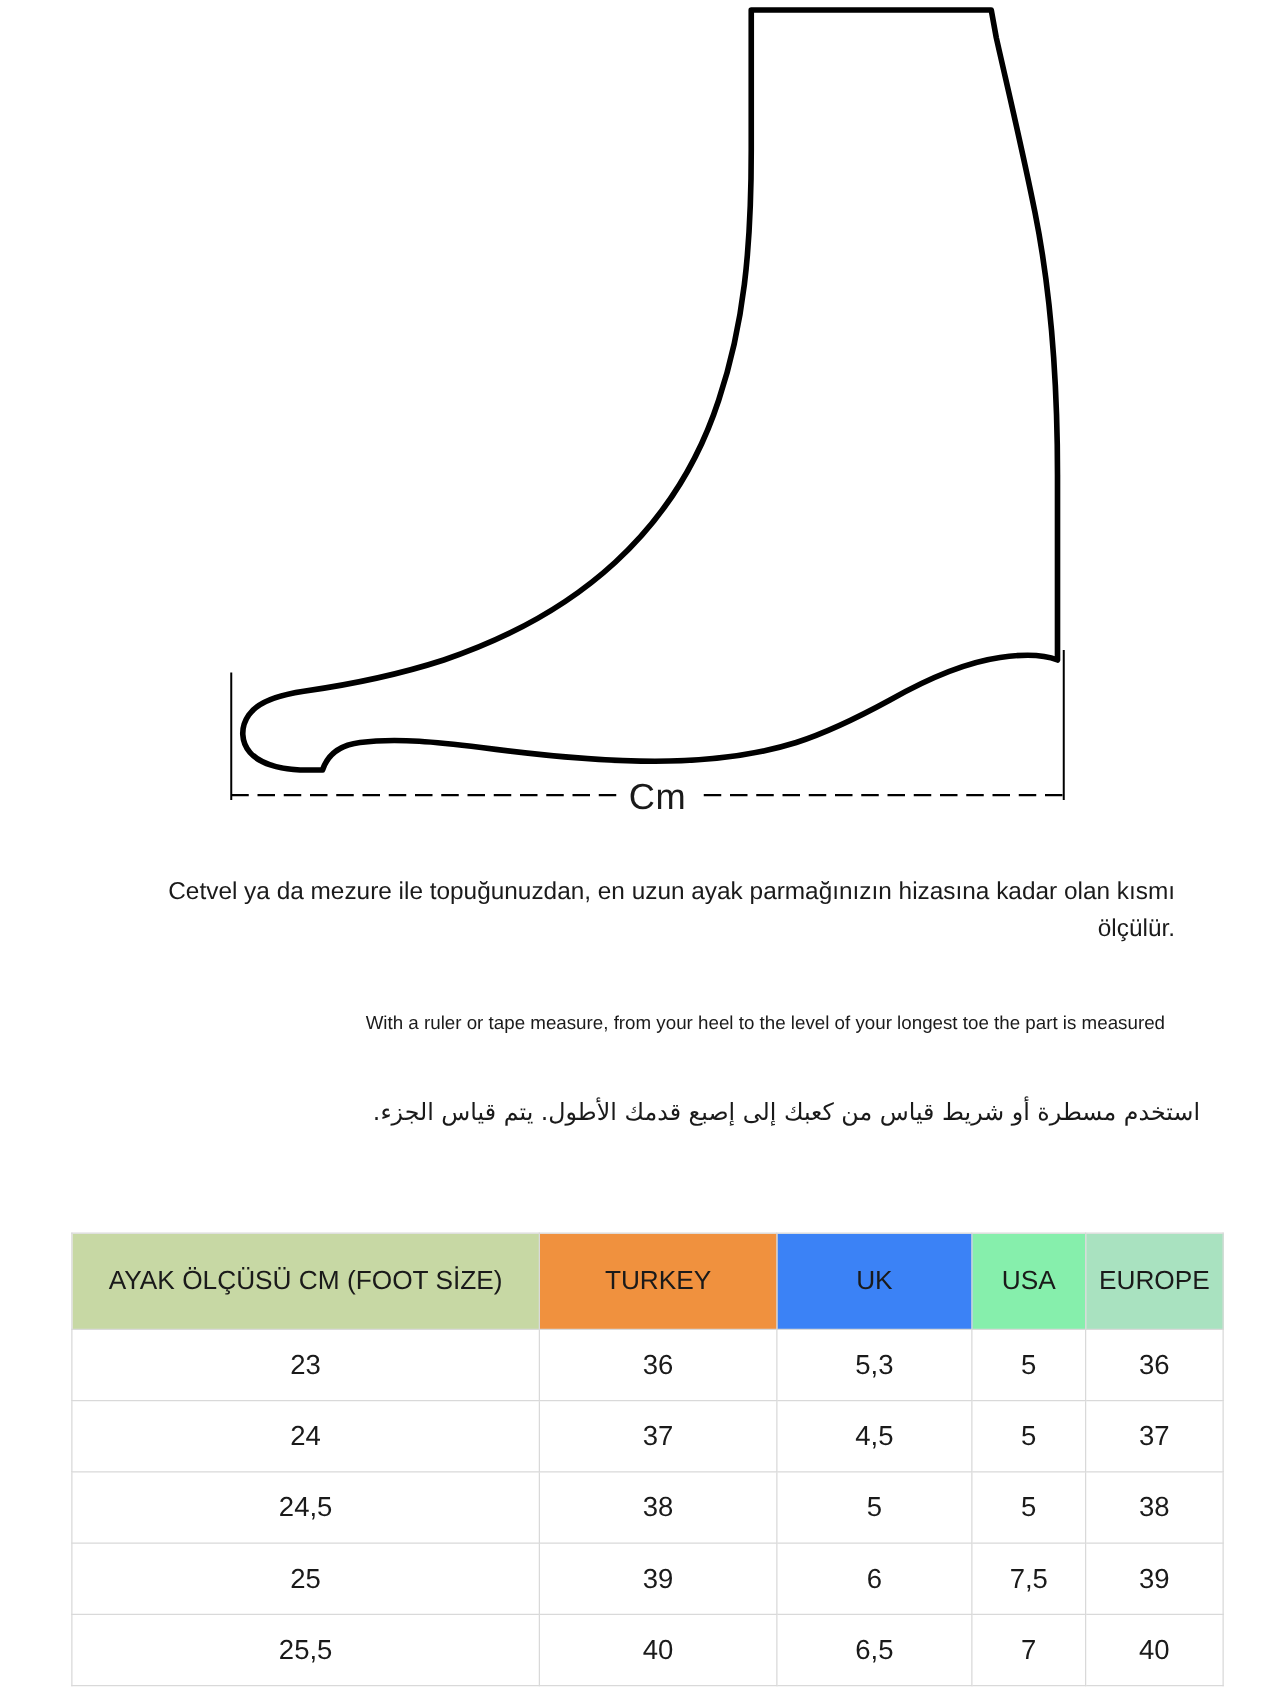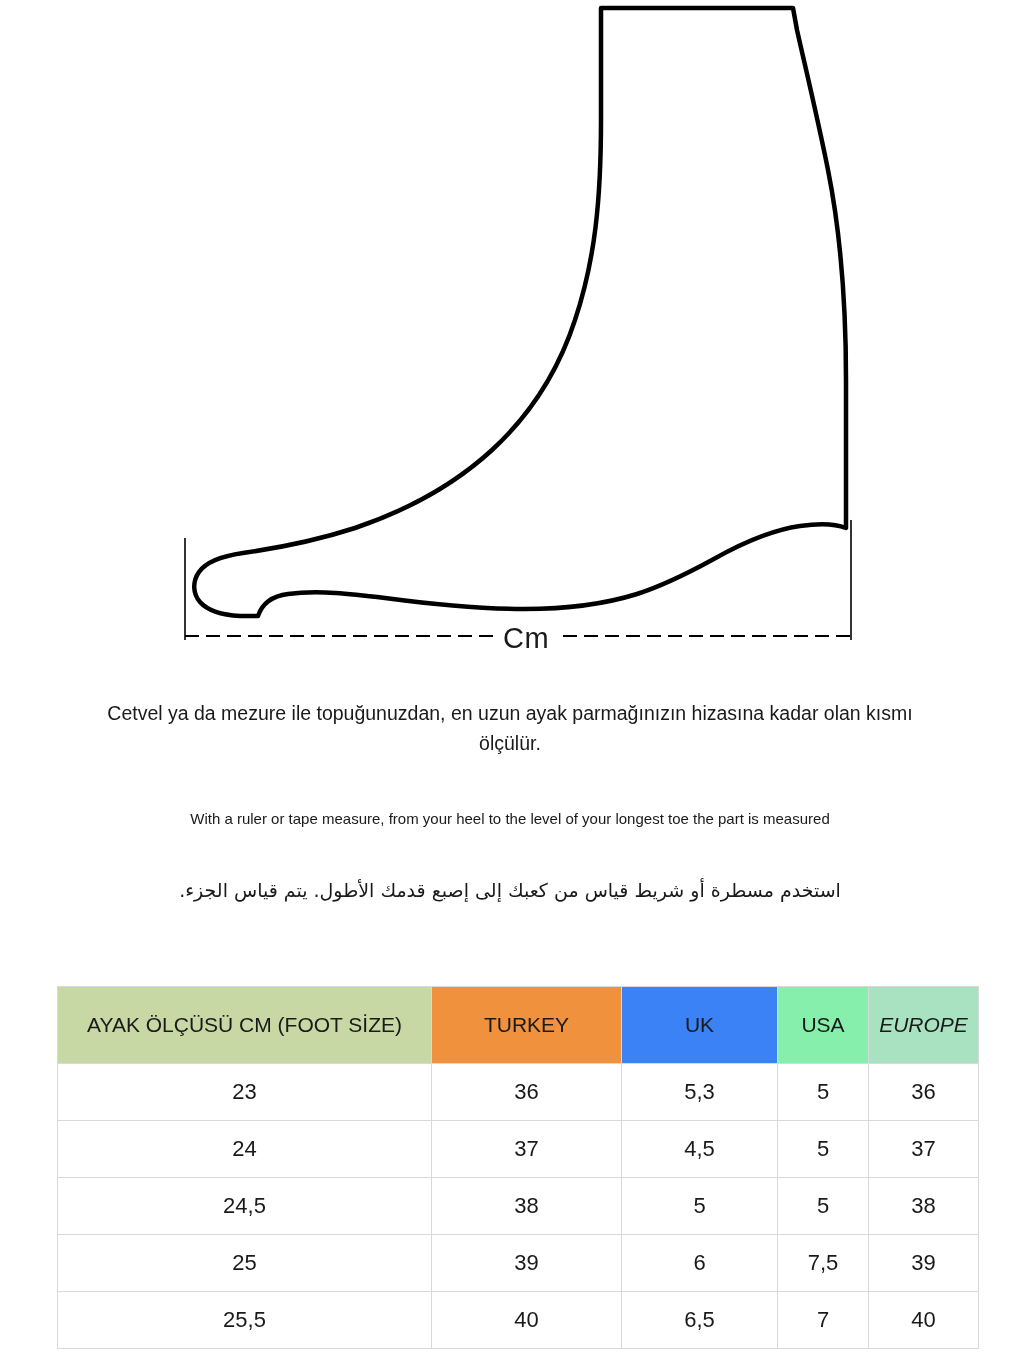--- a/index.html
+++ b/index.html
@@ -38,21 +38,21 @@
     font-size: 29px;
     color: #1a1a1a;
     background: #ffffff;
     padding: 0 8px;
     letter-spacing: 0.5px;
   }
 
   
   .instructions {
     padding: 0 60px;
-    text-align: center;
+    text-align: right;
   }
   .instr-tr {
     font-size: 19.5px;
     line-height: 30px;
     color: #1a1a1a;
     margin: 18px 0 0 0;
     padding: 0 20px;
   }
   .instr-en {
     font-size: 15px;
@@ -106,21 +106,20 @@
     background: #3b82f6;
     width: 153px;
   }
   th.col-usa {
     background: #86efac;
     width: 88px;
   }
   th.col-europe {
     background: #a9e2c0;
     width: 107px;
-    font-style: italic;
   }
   tbody td {
     height: 54px;
     font-size: 22px;
     color: #1a1a1a;
     background: #ffffff;
     vertical-align: middle;
   }
 </style>
 </head>

